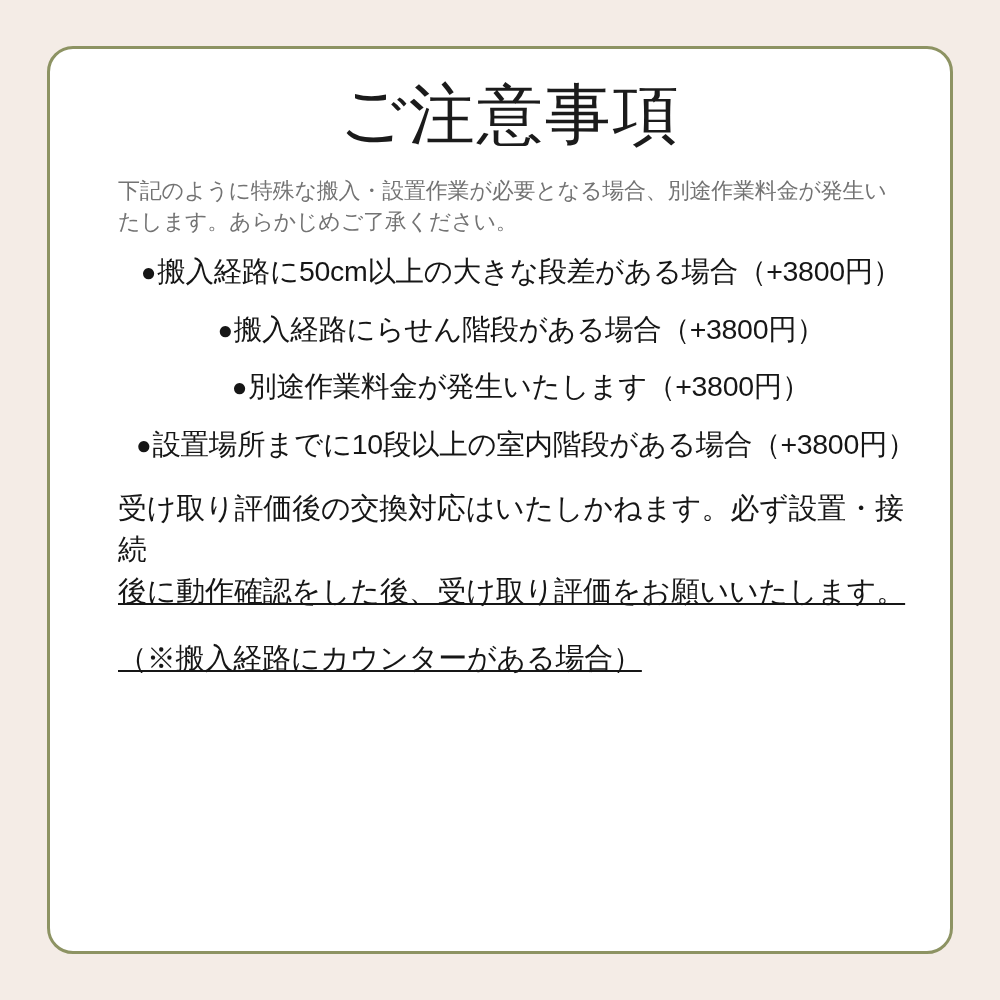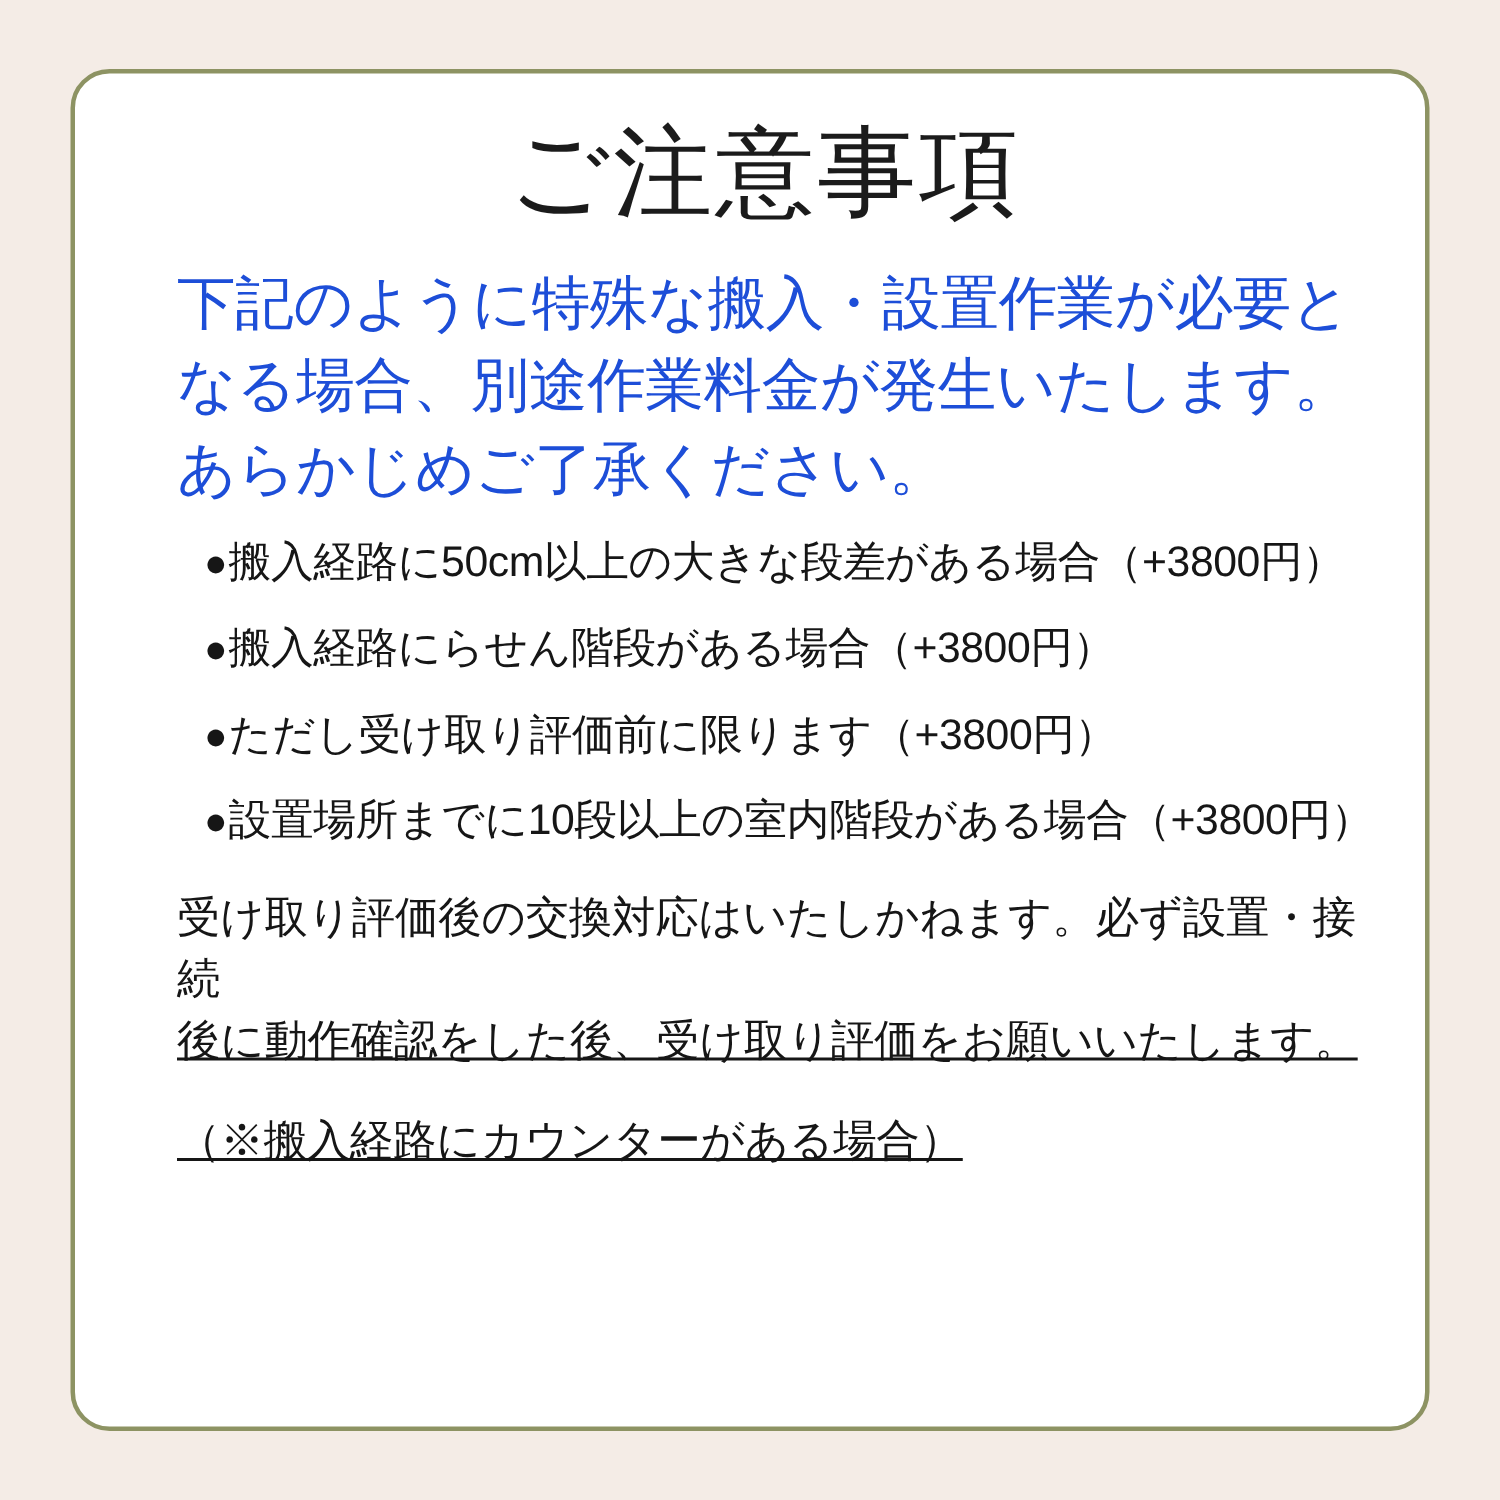--- a/index.html
+++ b/index.html
@@ -44,30 +44,31 @@
   .title {
     text-align: center;
     font-size: 66px;
     line-height: 1.15;
     letter-spacing: 2px;
     color: #1b1b1b;
     font-weight: 400;
     margin: 6px 0 22px 0;
   }
   .lead {
-    font-size: 39px;
+    font-size: 22px;
     line-height: 1.42;
-    color: #1d4ed8;
+    color: #737373;
     letter-spacing: -0.2px;
     margin: 0 0 16px 4px;
   }
   .bullets {
     list-style: none;
     margin: 0 0 26px 0;
     padding: 0;
+    text-align: center;
   }
   .bullets li {
     font-size: 28.5px;
     line-height: 1.28;
     color: #161616;
     letter-spacing: -0.3px;
     margin: 0 0 21px 0;
     padding-left: 22px;
     white-space: nowrap;
   }
@@ -94,21 +95,21 @@
   <div class="card">
     <div class="inner">
 
       <h1 class="title">ご注意事項</h1>
 
       <p class="lead">下記のように特殊な搬入・設置作業が必要となる場合、別途作業料金が発生いたします。あらかじめご了承ください。</p>
 
       <ul class="bullets">
         <li><span class="dot">●</span><span>搬入経路に50cm以上の大きな段差がある場合（+3800円）</span></li>
         <li><span class="dot">●</span><span>搬入経路にらせん階段がある場合（+3800円）</span></li>
-        <li><span class="dot">●</span><span>ただし受け取り評価前に限ります（+3800円）</span></li>
+        <li><span class="dot">●</span><span>別途作業料金が発生いたします（+3800円）</span></li>
         <li><span class="dot">●</span><span>設置場所までに10段以上の室内階段がある場合（+3800円）</span></li>
       </ul>
 
       <p class="para">
         <span>受け取り評価後の交換対応はいたしかねます。必ず設置・接続</span>
         <span class="l2">後に動作確認をした後、受け取り評価をお願いいたします。</span>
       </p>
 
       <p class="para">
         <span class="l2">（※搬入経路にカウンターがある場合）</span>

